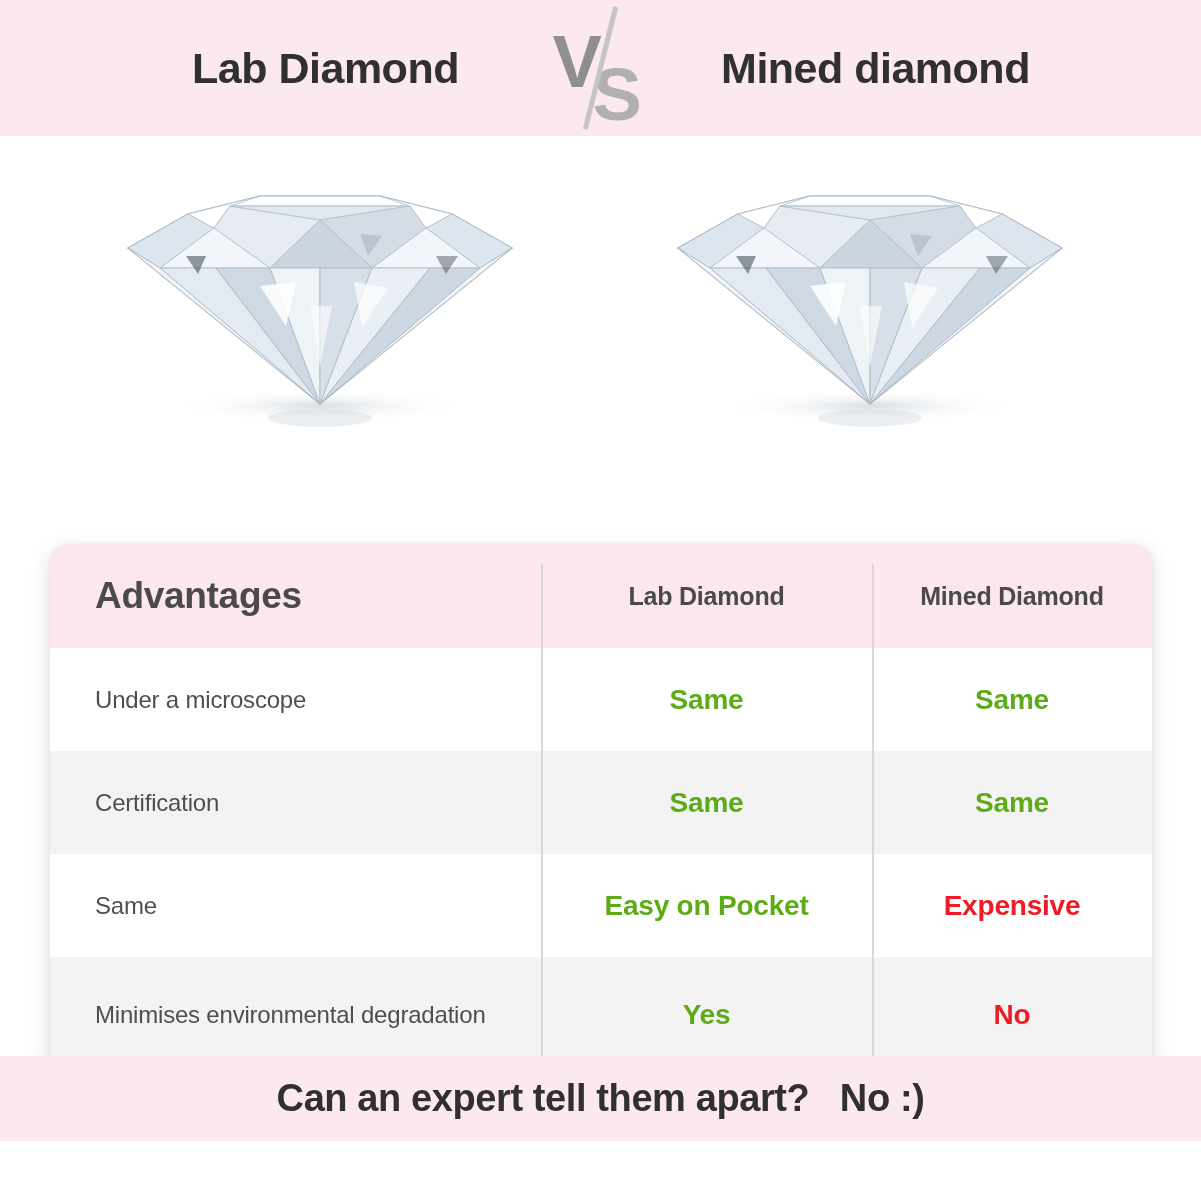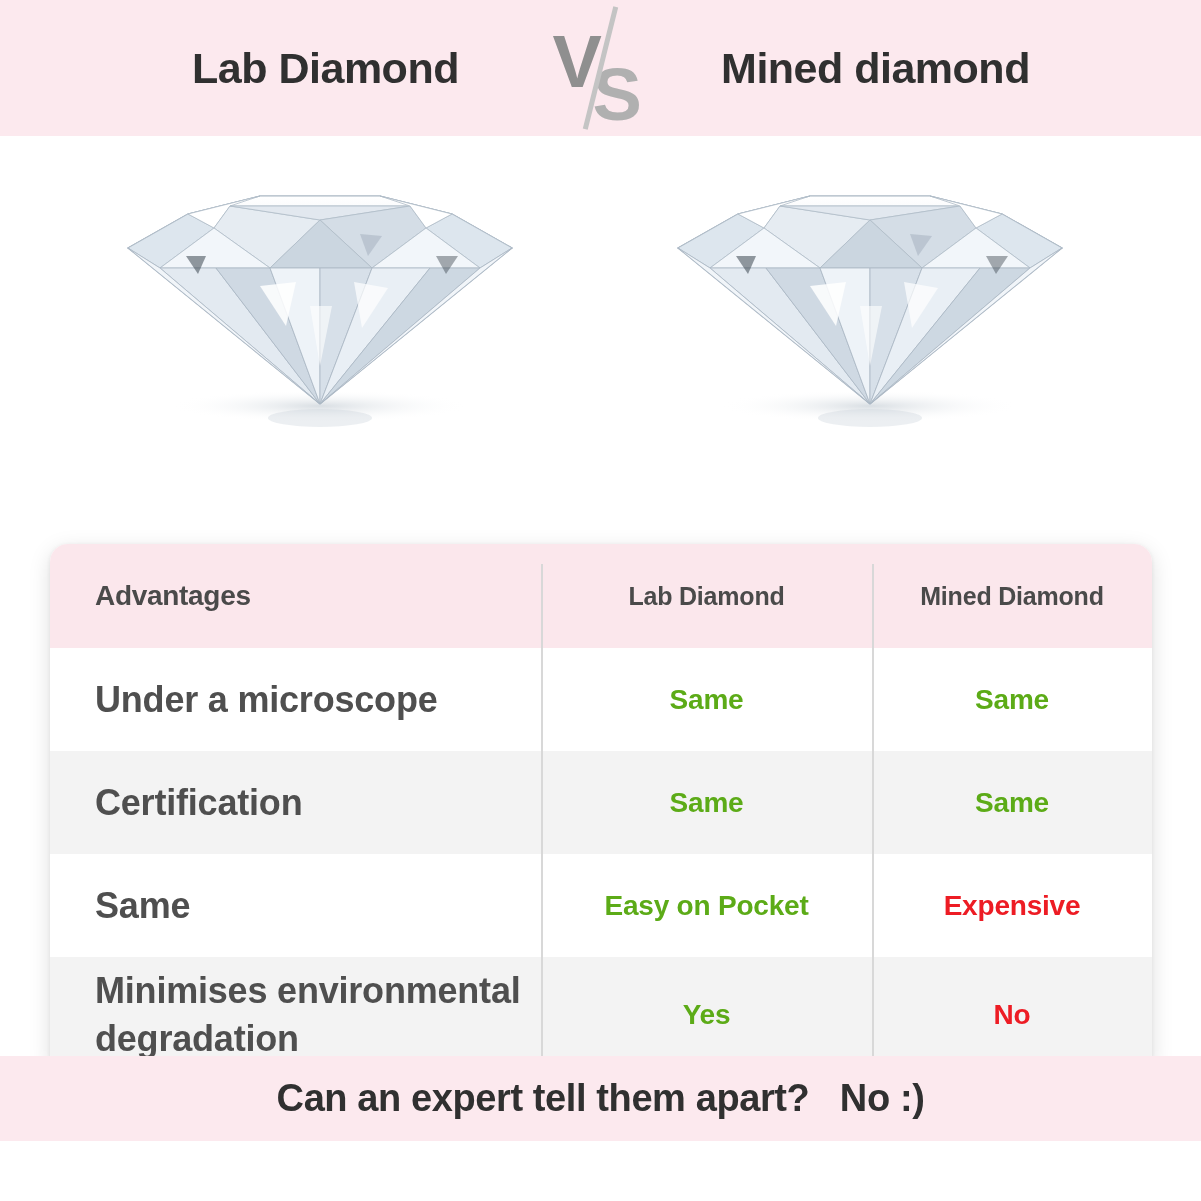--- a/index.html
+++ b/index.html
@@ -119,35 +119,35 @@
     flex: 0 0 331px;
     width: 331px;
     display: flex;
     align-items: center;
     justify-content: center;
     box-sizing: border-box;
   }
   .c-val.last { flex: 0 0 280px; width: 280px; }
 
   .head-title {
-    font-size: 28px;
+    font-size: 37px;
     font-weight: bold;
     color: #4a4a4a;
     letter-spacing: -0.3px;
   }
   .head-col {
     font-size: 25px;
     font-weight: bold;
     color: #4a4a4a;
     letter-spacing: -0.2px;
     white-space: nowrap;
   }
   .row-label {
-    font-size: 36px;
-    font-weight: bold;
+    font-size: 24px;
+    font-weight: normal;
     color: #4f4f4f;
     line-height: 1.32;
     letter-spacing: -0.2px;
   }
   .row-val {
     font-size: 28px;
     font-weight: bold;
     letter-spacing: -0.2px;
     white-space: nowrap;
   }

